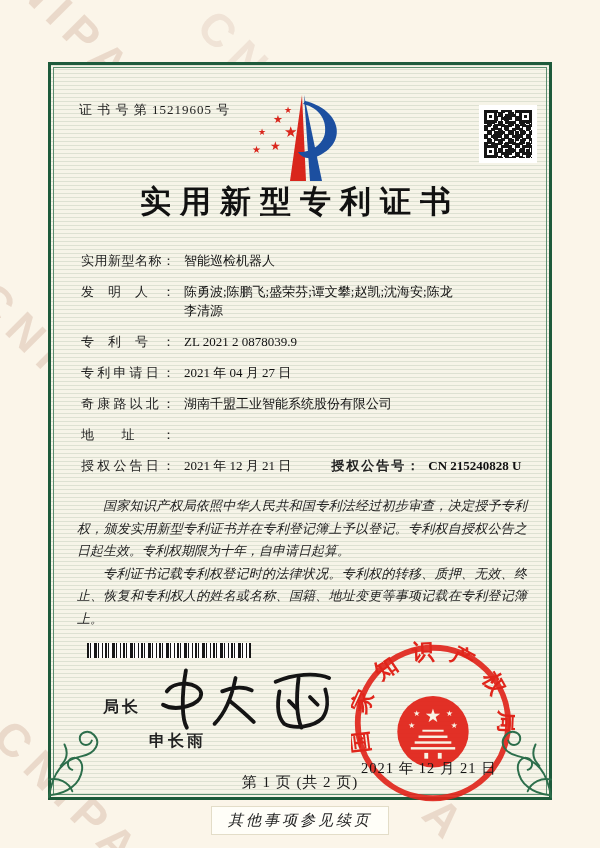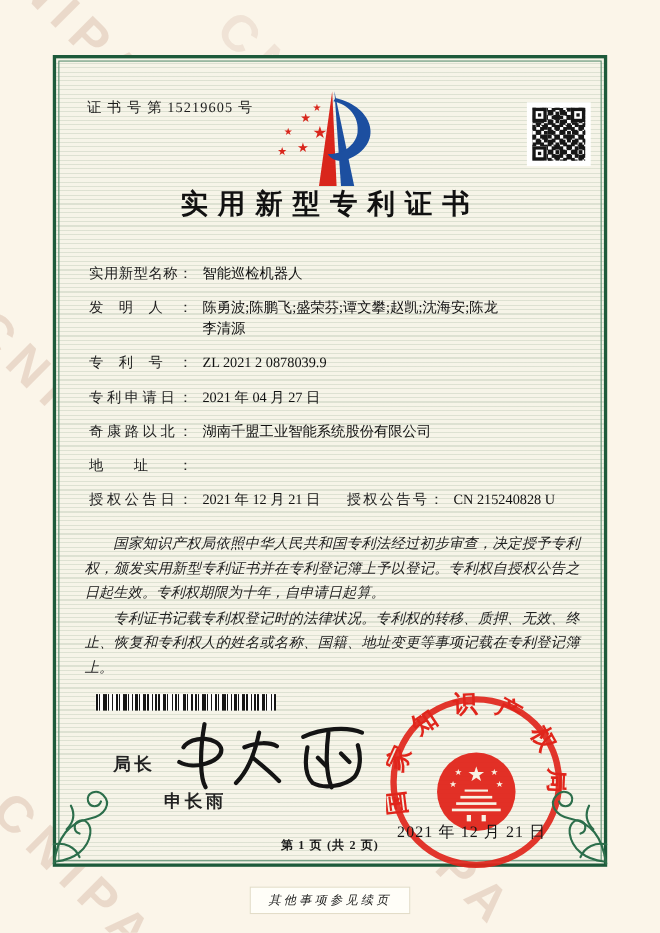--- a/index.html
+++ b/index.html
@@ -12,21 +12,21 @@
   }
   
   .wm {
     position:absolute; font-family:"Liberation Sans","DejaVu Sans",sans-serif;
     font-weight:bold; font-size:46px; letter-spacing:10px;
     color:rgba(202,163,144,0.34); transform:rotate(45deg); white-space:nowrap;
     pointer-events:none; z-index:1;
   }
   
   .frame {
-    position:absolute; left:48px; top:50px; width:504px; height:738px;
+    position:absolute; left:48px; top:62px; width:504px; height:738px;
     border:3px solid #1d5a3b; z-index:2;
     background:
       repeating-linear-gradient(180deg, rgba(122,150,122,0.20) 0 1px, rgba(0,0,0,0) 1px 4px),
       #f6f4e8;
   }
   .frame-inner {
     position:absolute; inset:2px; border:1px solid #5b8e70; pointer-events:none;
   }
   .cert-no { position:absolute; left:28px; top:36px; font-size:13px; letter-spacing:1px; }
   
@@ -38,31 +38,31 @@
       conic-gradient(rgba(0,0,0,0) 25%, #161616 0 50%, rgba(0,0,0,0) 0 75%, #161616 0) 3px 2px/ 11px 9px;
   }
   .finder { position:absolute; width:13px; height:13px; border:3px solid #161616; background:#fff; }
   .finder::after { content:""; position:absolute; inset:2px; background:#161616; }
   .finder.tl { left:0; top:0; } .finder.tr { right:0; top:0; } .finder.bl { left:0; bottom:0; }
   
   .logo { position:absolute; left:50%; top:28px; transform:translateX(-50%); width:120px; height:92px; }
   
   .title {
     position:absolute; top:116px; left:0; right:0; text-align:center;
-    font-size:25px; font-weight:bold; letter-spacing:9px; color:#111;
+    font-size:31px; font-weight:bold; letter-spacing:9px; color:#111;
   }
   
   .fields { position:absolute; left:30px; right:24px; top:186px; font-size:13px; }
   .frow { display:flex; margin-bottom:12px; line-height:19px; }
   .flabel {
     flex:0 0 94px; text-align:justify; text-align-last:justify;
     -moz-text-align-last:justify; color:#222;
   }
   .fvalue { flex:1; margin-left:9px; white-space:pre-line; color:#111; }
-  .pair2 { margin-left:24px; display:flex; }
+  .pair2 { margin-left:40px; display:flex;font-weight:bold; }
   .pair2 .flabel { flex:0 0 88px; }
   
   .paras {
     position:absolute; left:26px; right:22px; top:430px;
     font-size:13px; line-height:1.74; text-align:justify; font-style:italic; color:#222;
   }
   .paras p { text-indent:2em; }
   
   .barcode {
     position:absolute; left:36px; top:578px; width:164px; height:15px;
@@ -75,29 +75,29 @@
     position:absolute; left:36px; font-size:16px; font-weight:bold;
     font-family:"Liberation Sans","DejaVu Sans",sans-serif; letter-spacing:3px; color:#222;margin-left:16px;
   }
   .signer-title { top:632px; } .signer-name { top:666px;padding-left:46px; }
   .signature { position:absolute; left:102px; top:592px; }
   .seal { position:absolute; left:300px; top:576px; }
   .seal-date {
     position:absolute; left:310px; top:694px; font-size:14.5px; letter-spacing:1px;
     color:#151515; z-index:3;
   }
-  .page-no { position:absolute; left:0; right:0; top:708px; text-align:center; font-size:11px; letter-spacing:1px;font-weight:bold; }
+  .page-no { position:absolute; left:0; right:0; top:708px; text-align:center; font-size:15px; letter-spacing:1px; }
   .flourish { position:absolute; bottom:-4px; z-index:3; }
   .flourish.fl { left:-6px; }
   .flourish.fr { right:-6px; transform:scaleX(-1); }
   
   .cont-box {
     position:absolute; top:806px; left:50%; transform:translateX(-50%);
     background:#fffef8; border:1px solid #e3ddc8; padding:4px 16px;
-    font-size:11px; letter-spacing:3px; font-style:italic; color:#222; z-index:3;
+    font-size:15px; letter-spacing:3px; font-style:italic; color:#222; z-index:3;
   }
 </style>
 </head>
 <body>
 
 <div class="wm" style="left:-34px; top:-14px;">CNIPA</div>
 <div class="wm" style="left:178px; top:58px; color:rgba(202,163,144,0.22);">CNIPA</div>
 <div class="wm" style="left:388px; top:226px; color:rgba(190,185,175,0.30);">CNIPA</div>
 <div class="wm" style="left:-44px; top:330px;">CNIPA</div>
 <div class="wm" style="left:38px; top:520px; color:rgba(202,163,144,0.24);">CNIPA</div>

